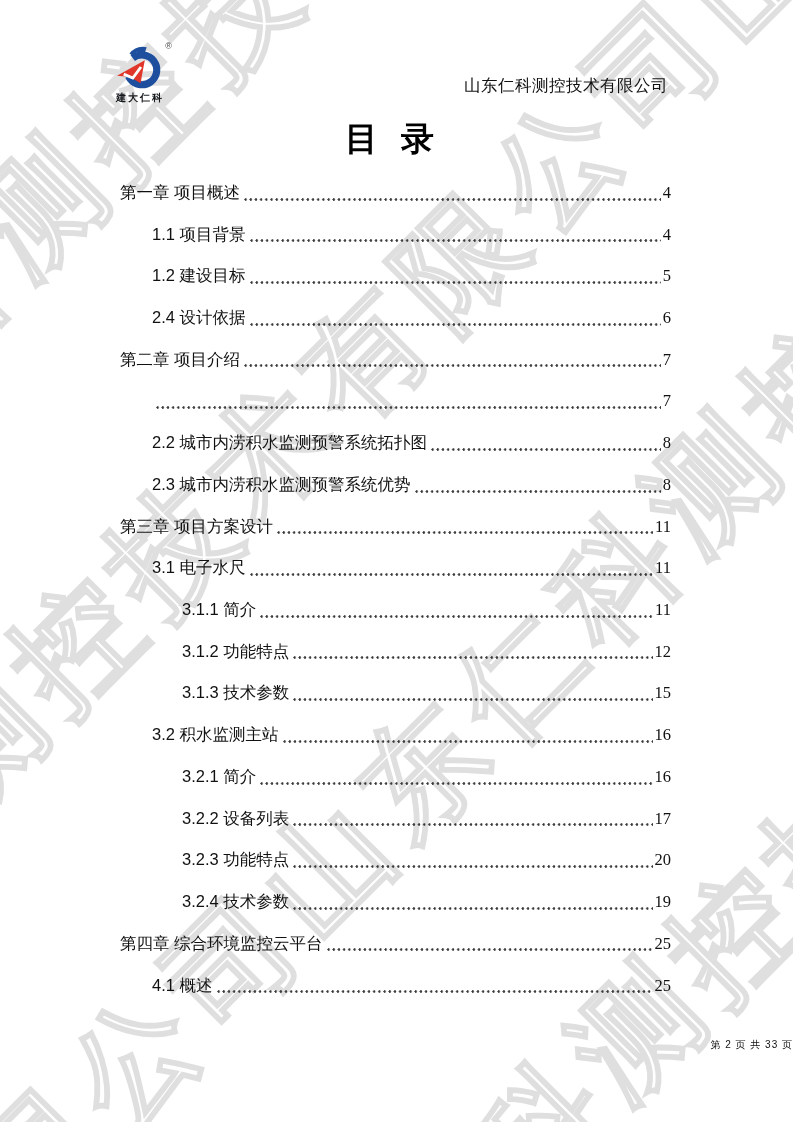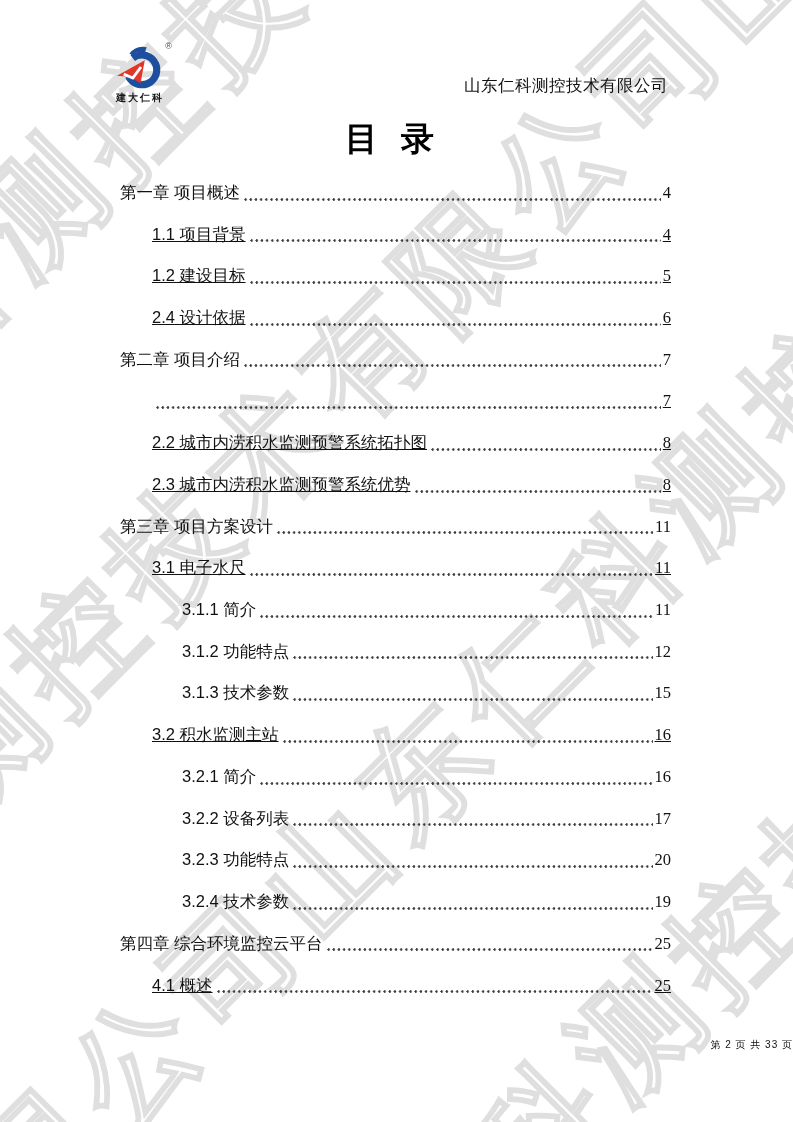--- a/index.html
+++ b/index.html
@@ -73,21 +73,21 @@
     color:#000;
   }
 
   .toc{
     position:absolute;left:120px;right:122px;top:172px;
   }
   .toc-row{
     height:41.72px;
     display:flex;align-items:center;
   }
-  .toc-row.lv2{padding-left:32px;text-decoration:underline;}
+  .toc-row.lv2{padding-left:32px;}
   .toc-row.lv3{padding-left:62px;align-items:center;}
   .toc-label{
     font-size:16.5px;white-space:nowrap;
     color:var(--text-color);
   }
   .leader{
     flex:1;
     align-self:flex-end;
     height:3.2px;
     margin:0 2px 13px 4px;

